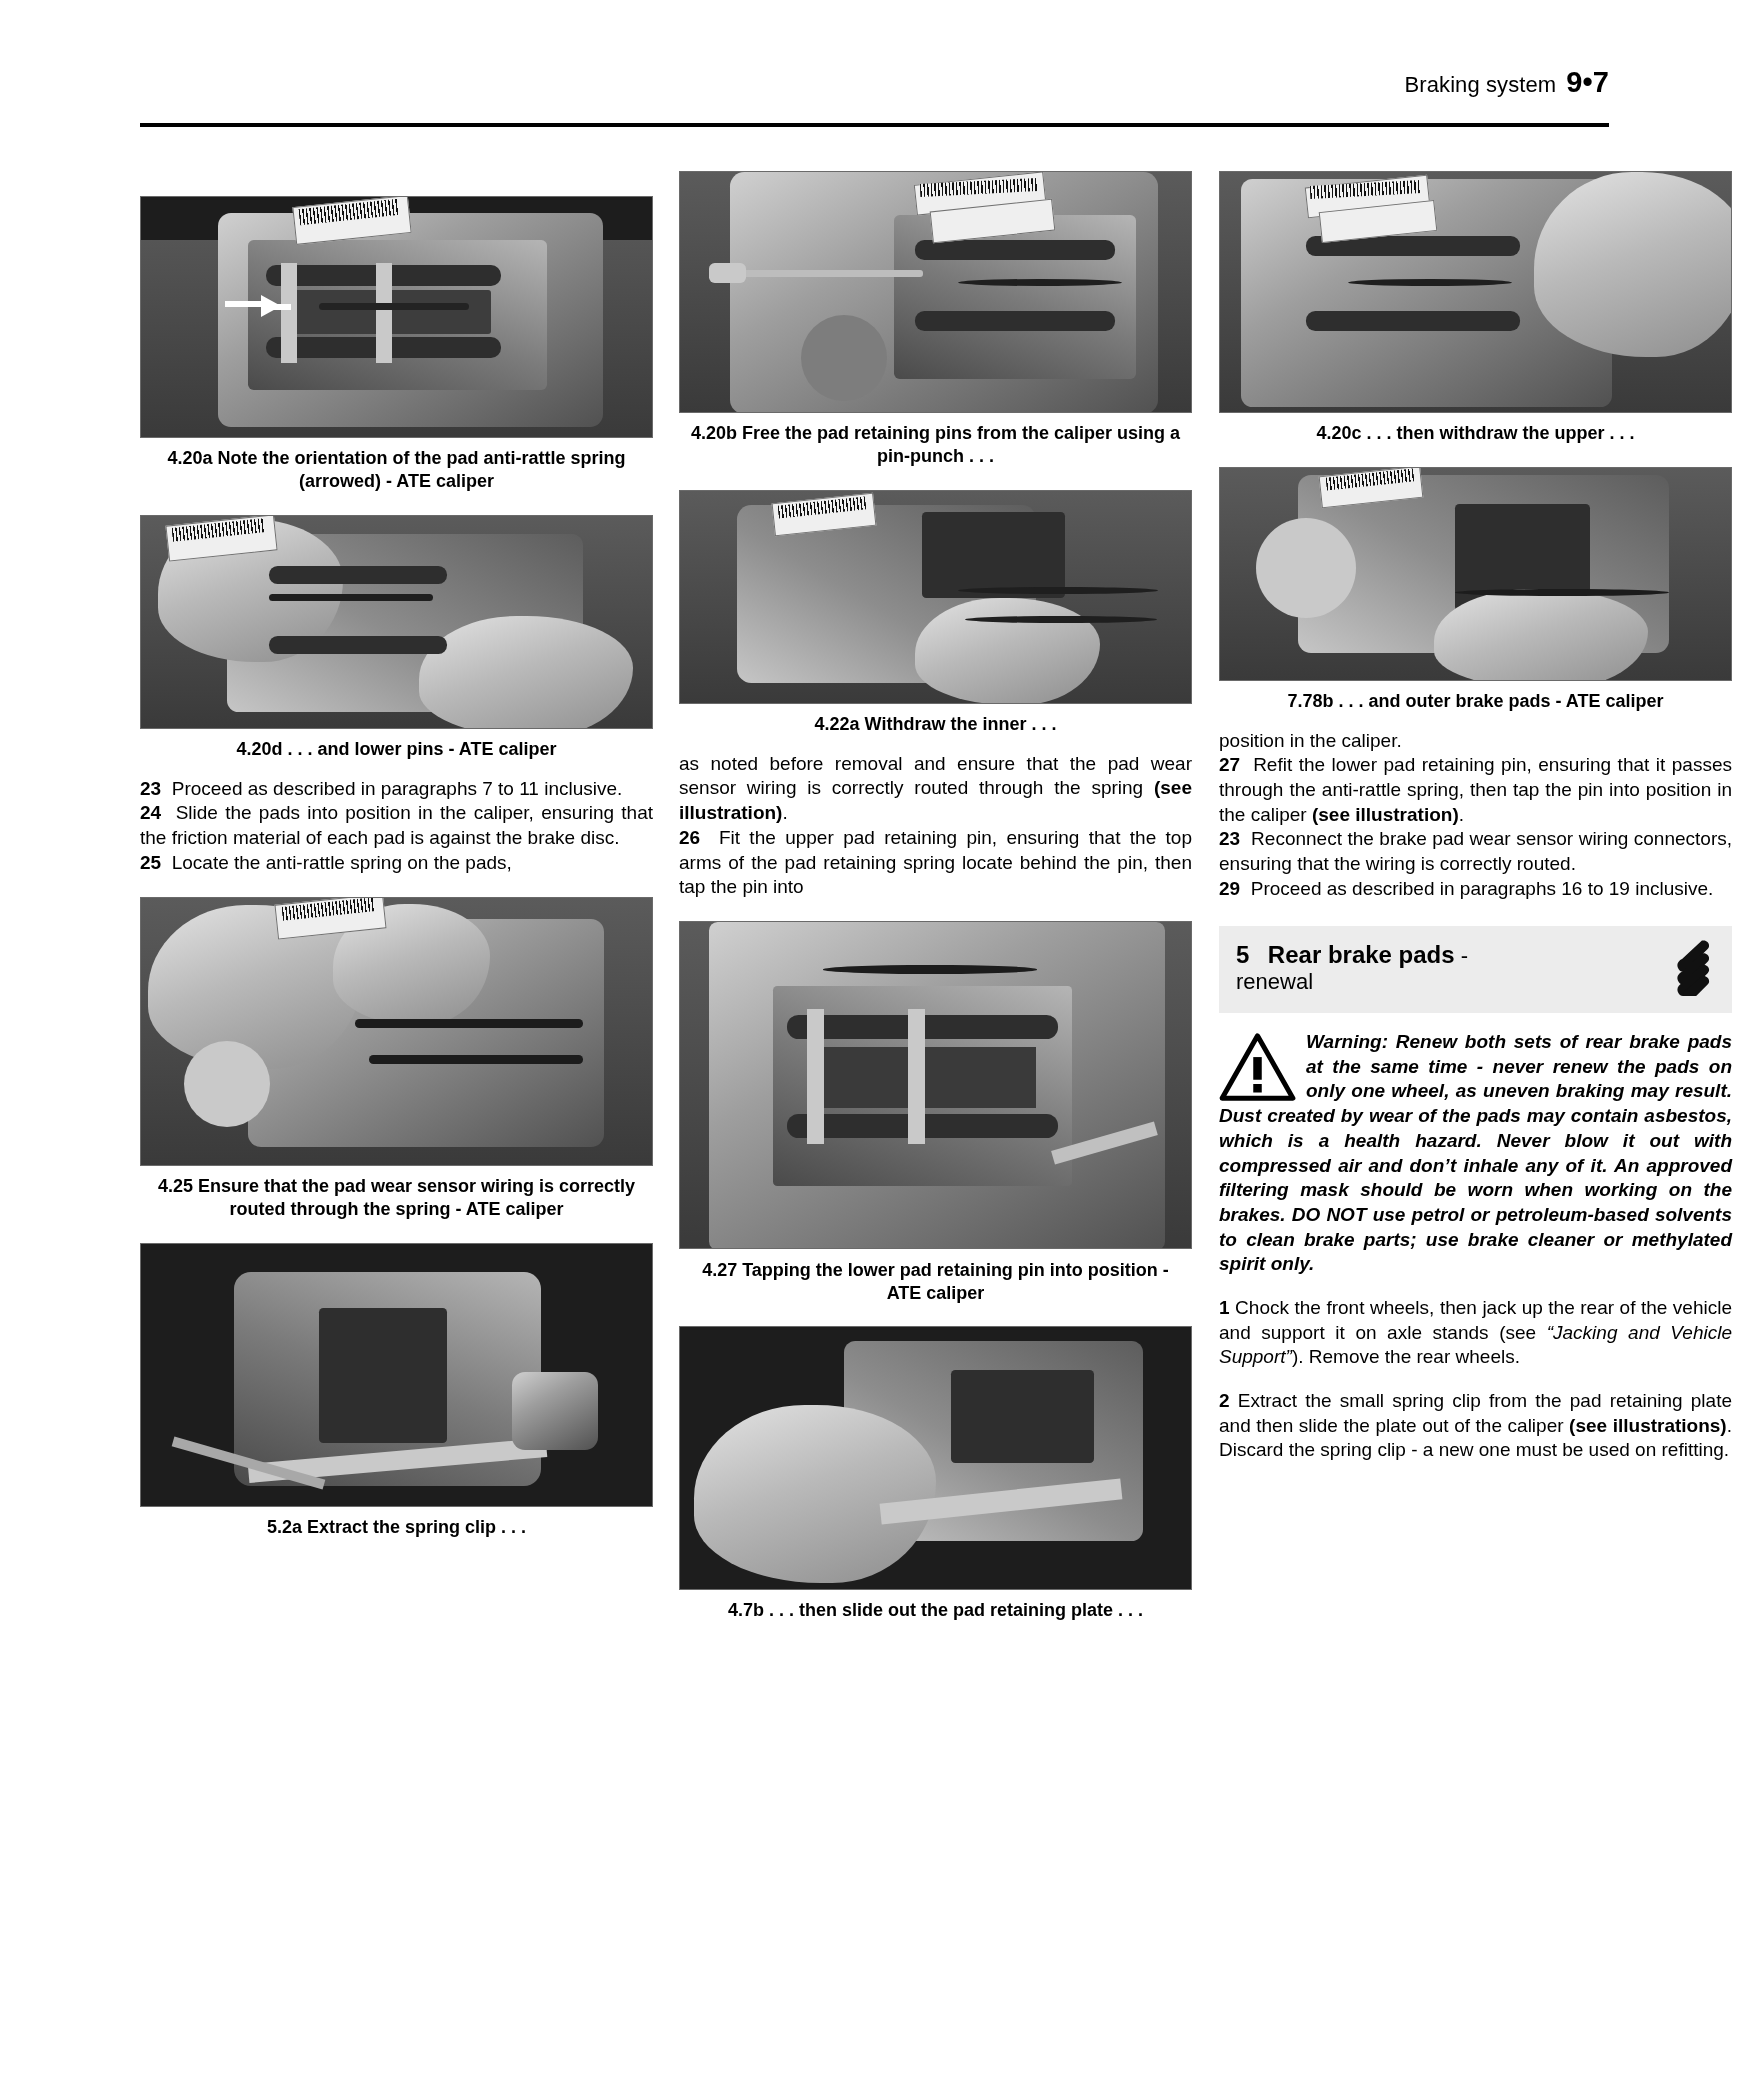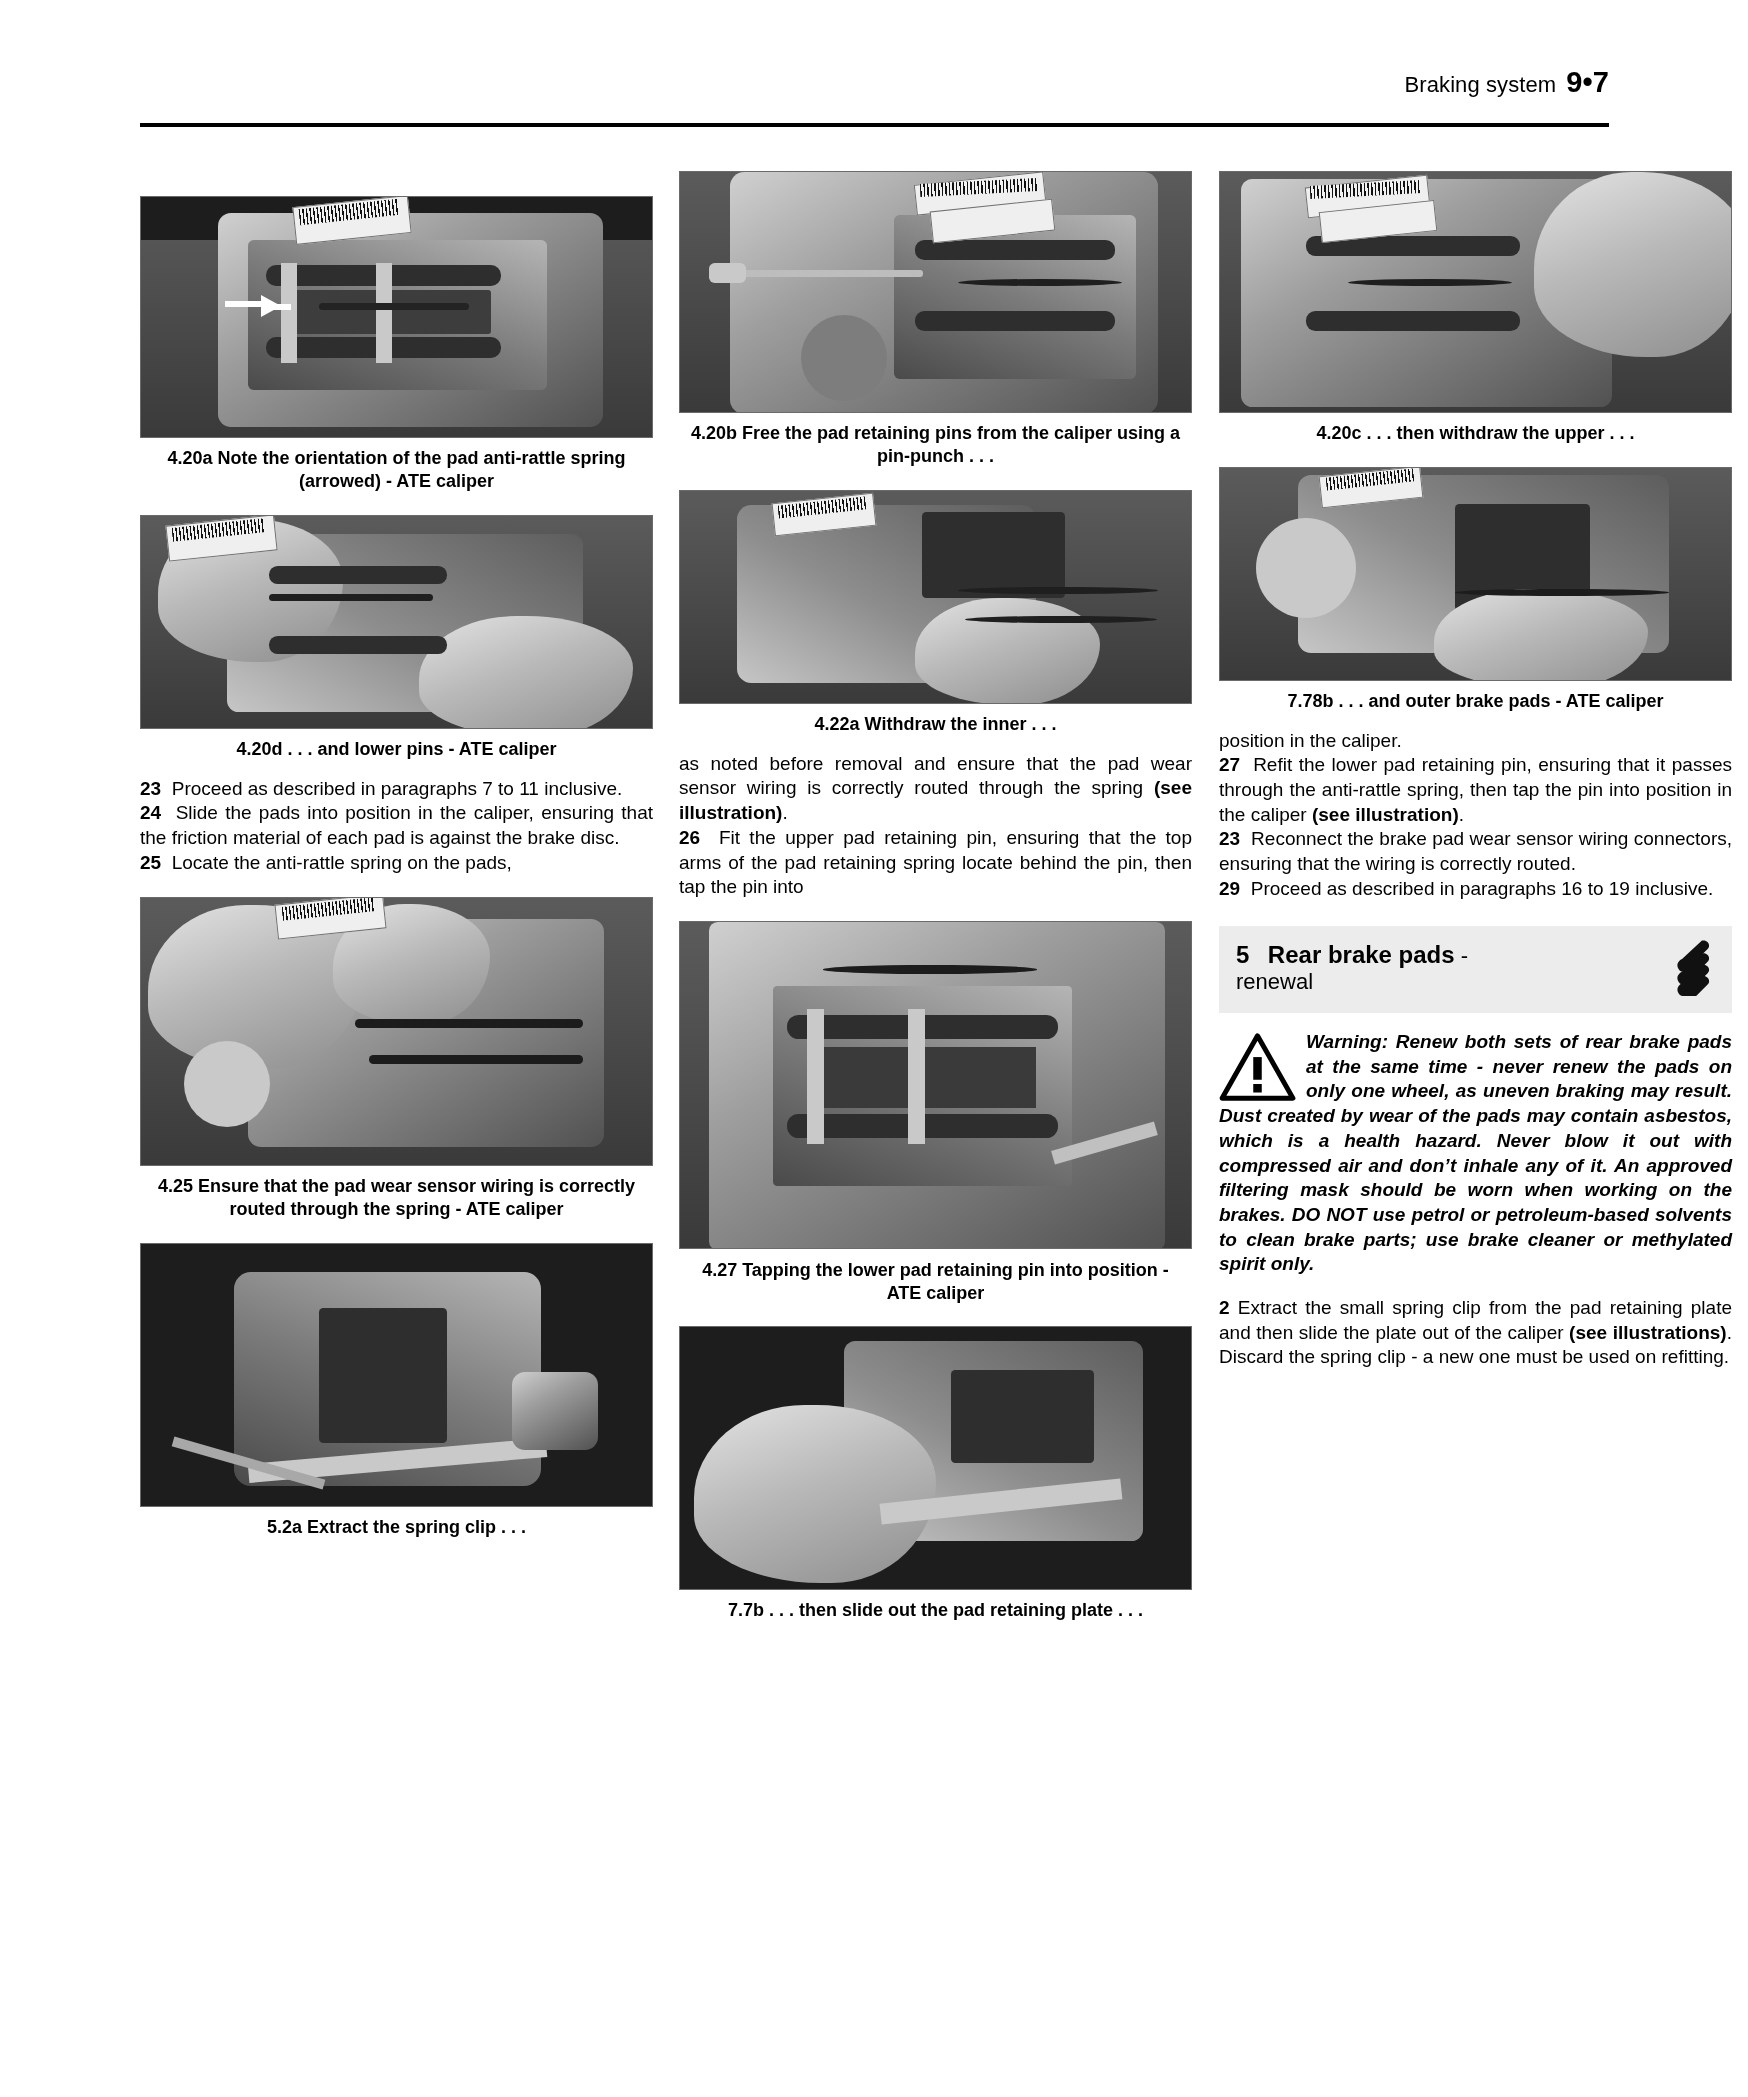--- a/index.html
+++ b/index.html
@@ -312,21 +312,21 @@
     </div>
 
     <div class="fig" style="margin-top:21.4px">
       <div class="fig-img" style="height:264px">
         <div class="ph darker" style="left:0;top:0;width:100%;height:100%"></div>
         <div class="ph metal-b" style="left:164px;top:14.3px;width:299px;height:200px;border-radius:11.4px"></div>
         <div class="ph hand" style="left:14.3px;top:78px;width:242px;height:178px"></div>
         <div class="ph lightgrey" style="left:200px;top:164px;width:242px;height:21.4px;transform:rotate(-6deg)"></div>
         <div class="ph dark" style="left:271px;top:43px;width:143px;height:93px;border-radius:4.3px"></div>
       </div>
-      <div class="fig-cap">7.7b  . . . then slide out the pad retaining plate . . .</div>
+      <div class="fig-cap">4.7b  . . . then slide out the pad retaining plate . . .</div>
     </div>
 
   </div>
 
   <div class="col col-3">
 
     <div class="fig">
       <div class="fig-img" style="height:242px">
         <div class="ph bg-floor" style="left:0;top:0;width:100%;height:100%"></div>
         <div class="ph metal-a" style="left:21.4px;top:7.1px;width:371px;height:228px;border-radius:11.4px"></div>
@@ -385,19 +385,20 @@
         <svg width="77" height="68" viewBox="0 0 108 96">
           <polygon points="54,4 104,92 4,92" fill="#fff" stroke="#000" stroke-width="7" stroke-linejoin="round"></polygon>
           <rect x="48" y="34" width="12" height="32" fill="#000"></rect>
           <rect x="48" y="72" width="12" height="12" fill="#000"></rect>
         </svg>
       </div>
       <span>Warning: Renew both sets of rear brake pads at the same time - never renew the pads on only one wheel, as uneven braking may result. Dust created by wear of the pads may contain asbestos, which is a health hazard. Never blow it out with compressed air and don’t inhale any of it. An approved filtering mask should be worn when working on the brakes. DO NOT use petrol or petroleum-based solvents to clean brake parts; use brake cleaner or methylated spirit only.</span>
     </div>
 
     <div class="tail-text">
+      <p><span class="para-num">1</span>&nbsp;<span>Chock the front wheels, then jack up the rear of the vehicle and support it on axle stands (see </span><span class="i">“Jacking and Vehicle Support”</span><span>). Remove the rear wheels.</span></p>
       <p><span class="para-num">2</span>&nbsp;<span>Extract the small spring clip from the pad retaining plate and then slide the plate out of the caliper </span><span class="b">(see illustrations)</span><span>. Discard the spring clip - a new one must be used on refitting.</span></p>
     </div>
 
   </div>
 
 </div>
 
 
 </body></html>

